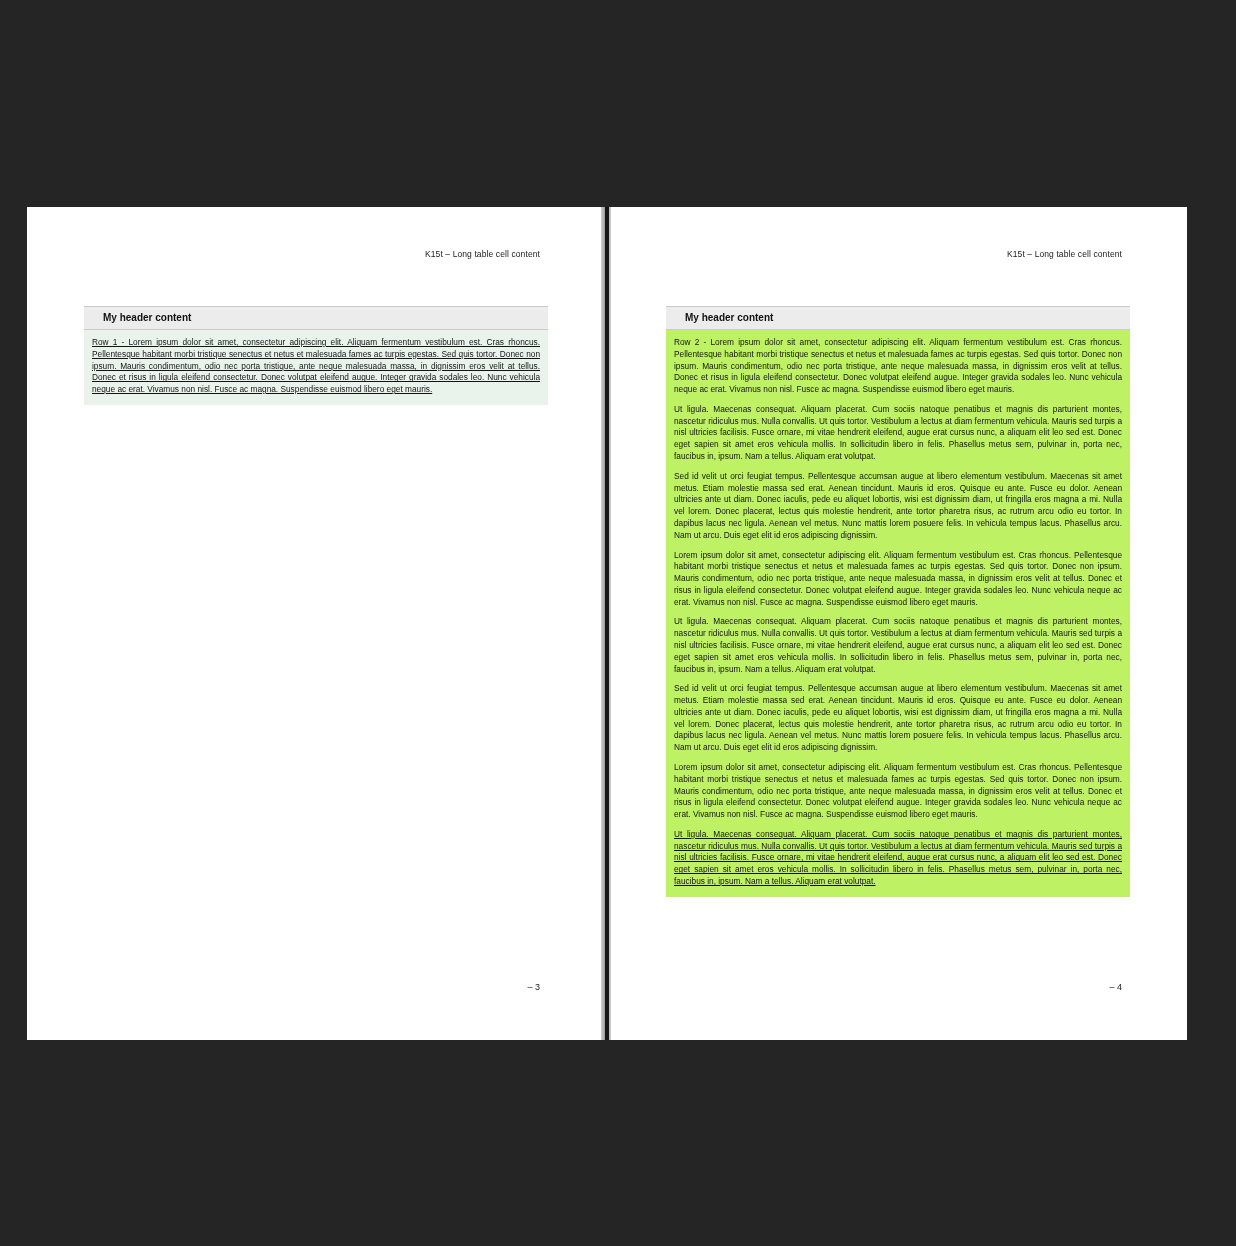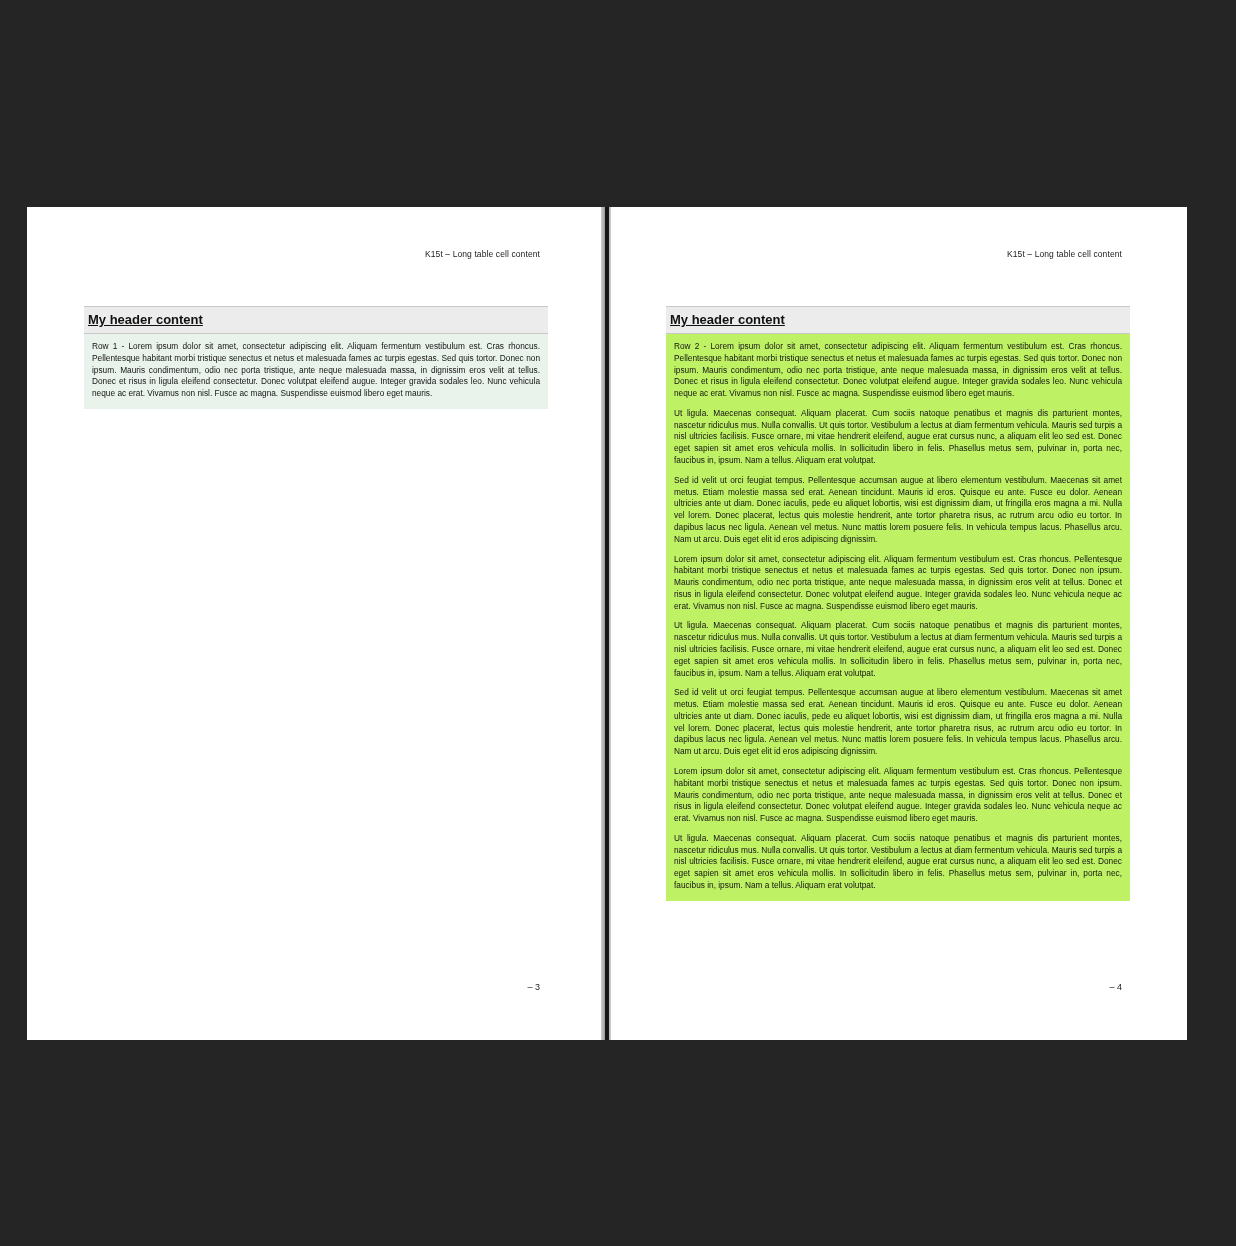--- a/index.html
+++ b/index.html
@@ -64,40 +64,39 @@
     position: absolute;
     left: 57px;
     right: 57px;
     top: 99px;
   }
 
   .table-head {
     background: #ececec;
     border-top: 1px solid #c9c9c9;
     border-bottom: 1px solid #c9c9c9;
-    padding: 5px 8px 6px 4px;
-    font-size: 13px;
+    padding: 5px 8px 6px 19px;
+    font-size: 10px;
     font-weight: bold;
     color: #111111;
-    text-decoration: underline;
   }
 
   .table-cell {
     padding: 7px 8px 9px 8px;
     font-size: 8.3px;
     line-height: 1.42;
     color: #141414;
     text-align: justify;
   }
 
   .cell-green { background: #e9f3ec; }
   .cell-cream { background: #bef264; }
 
   .table-cell p { margin: 0 0 8px 0; }
-  .table-cell p:last-child { margin-bottom: 0; }
+  .table-cell p:last-child { margin-bottom: 0; text-decoration: underline; }
 
   .gutter-shadow {
     position: absolute;
     left: 601px;
     top: 207px;
     width: 10px;
     height: 833px;
     background: linear-gradient(to right, rgba(0,0,0,0.18), rgba(0,0,0,0.45), rgba(0,0,0,0.18));
     pointer-events: none;
   }

